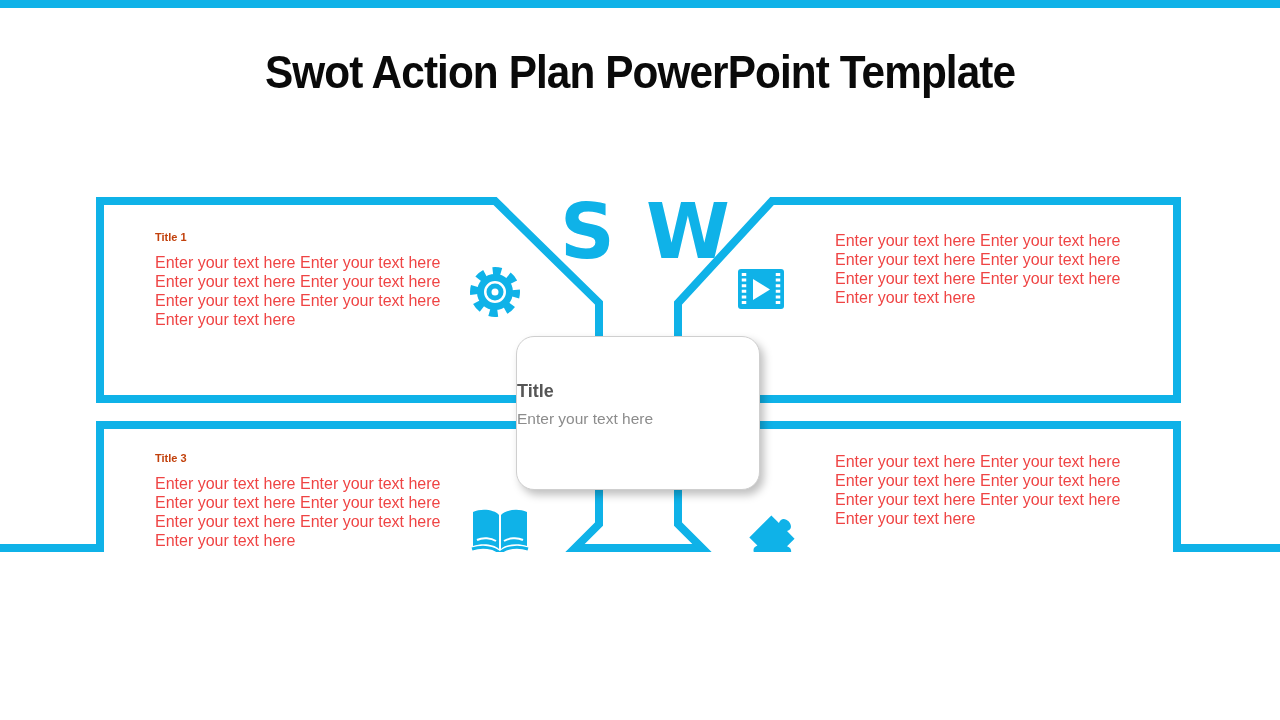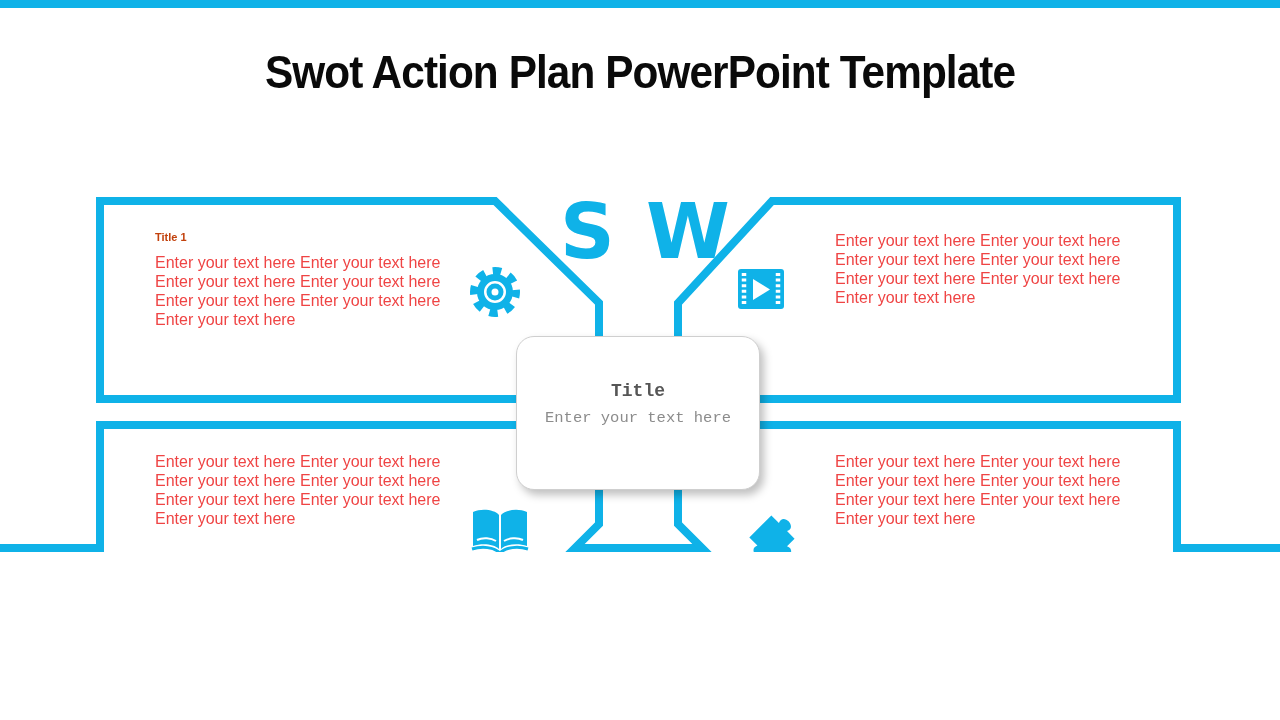--- a/index.html
+++ b/index.html
@@ -28,23 +28,22 @@
   .quad-text h3{margin:0 0 10px 0;font-size:11px;font-weight:bold;color:#c2410c;}
   .quad-text .line{font-size:16px;color:#ef4444;line-height:19px;white-space:nowrap;}
   .q1{left:155px;top:231px;}
   .q2{left:835px;top:231px;}
   .q3{left:155px;top:452px;}
   .q4{left:835px;top:452px;}
   .center-card{
     position:absolute;left:516px;top:336px;width:242px;height:152px;
     background:#ffffff;border:1px solid #cfcfcf;border-radius:18px;
     box-shadow:4px 5px 8px rgba(0,0,0,0.25);
-    display:flex;flex-direction:column;align-items:center;justify-content:flex-start;
+    display:flex;flex-direction:column;align-items:flex-start;justify-content:flex-start;
     text-align:center;
-    font-family:Liberation Mono, monospace;
   }
   .center-card .card-title{margin-top:44px;font-size:18px;font-weight:bold;color:#565656;}
   .center-card .card-sub{margin-top:8px;font-size:15.5px;color:#8c8c8c;}
 </style>
 </head>
 <body>
 
 <div class="slide">
 
   <div class="bar top"></div>
@@ -101,20 +100,21 @@
   </div>
 
   <div class="quad-text q2">
     <div class="line">Enter your text here Enter your text here</div>
     <div class="line">Enter your text here Enter your text here</div>
     <div class="line">Enter your text here Enter your text here</div>
     <div class="line">Enter your text here</div>
   </div>
 
   <div class="quad-text q3">
+    <h3>Title 3</h3>
     <div class="line">Enter your text here Enter your text here</div>
     <div class="line">Enter your text here Enter your text here</div>
     <div class="line">Enter your text here Enter your text here</div>
     <div class="line">Enter your text here</div>
   </div>
 
   <div class="quad-text q4">
     <div class="line">Enter your text here Enter your text here</div>
     <div class="line">Enter your text here Enter your text here</div>
     <div class="line">Enter your text here Enter your text here</div>

